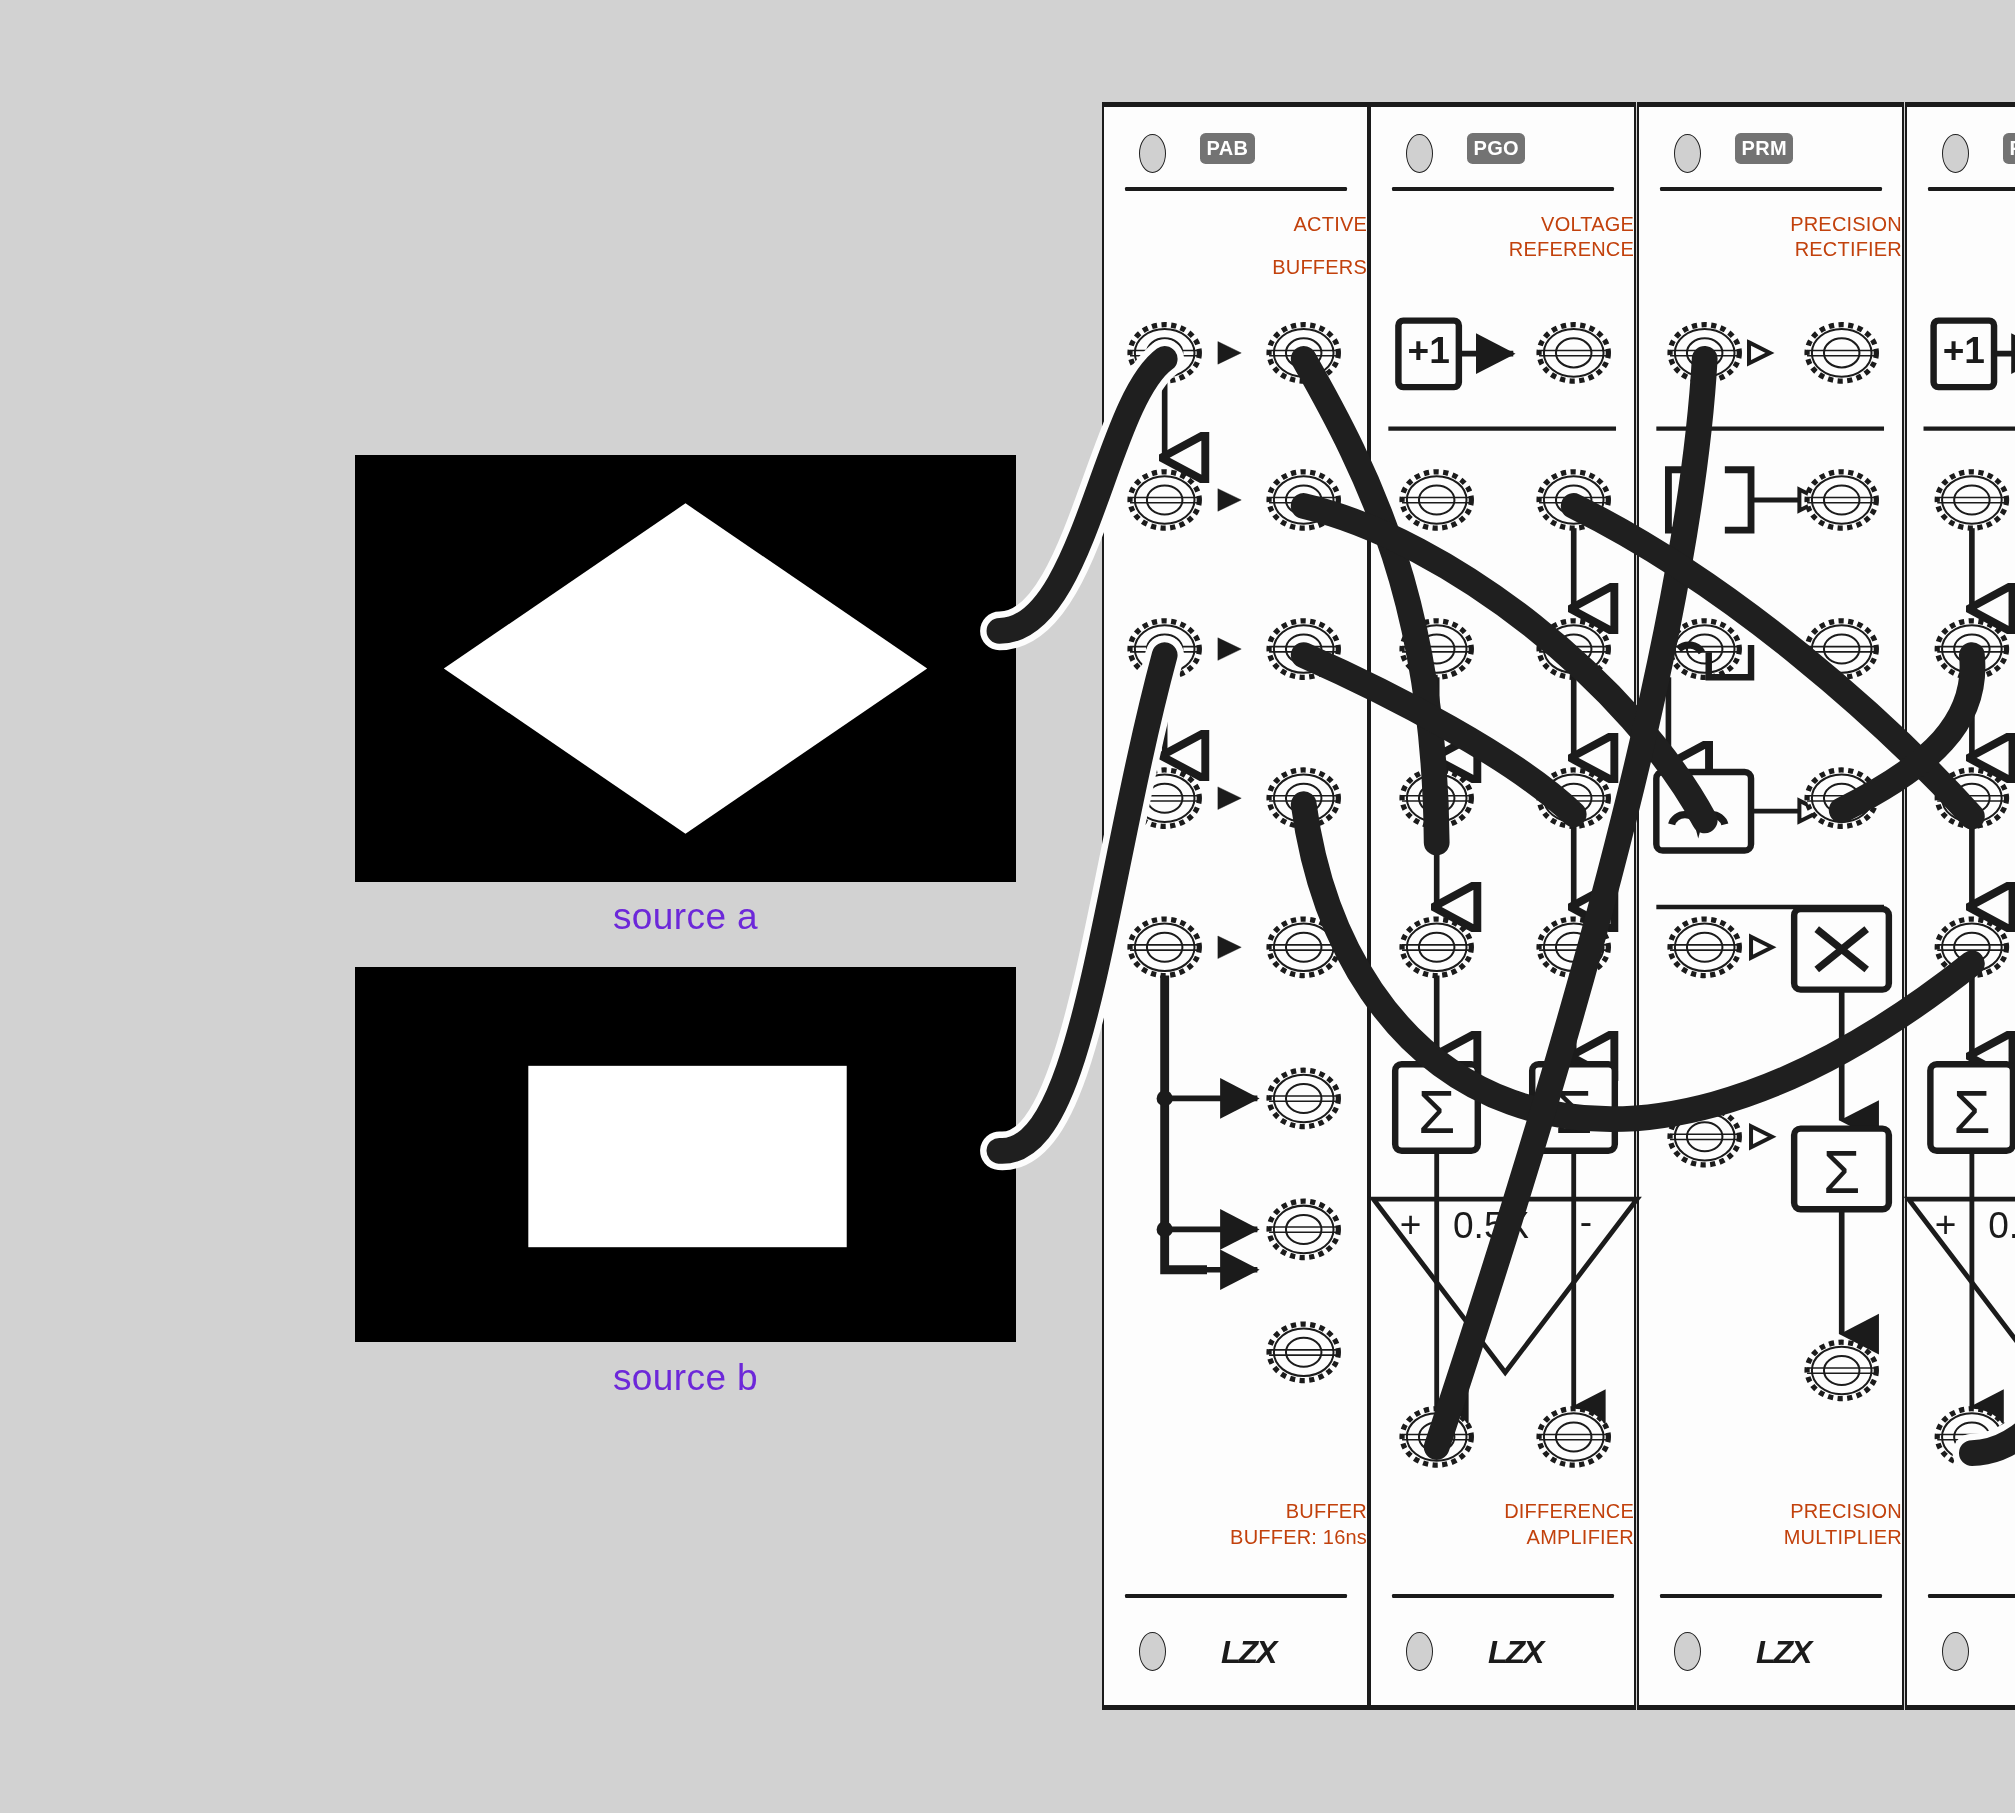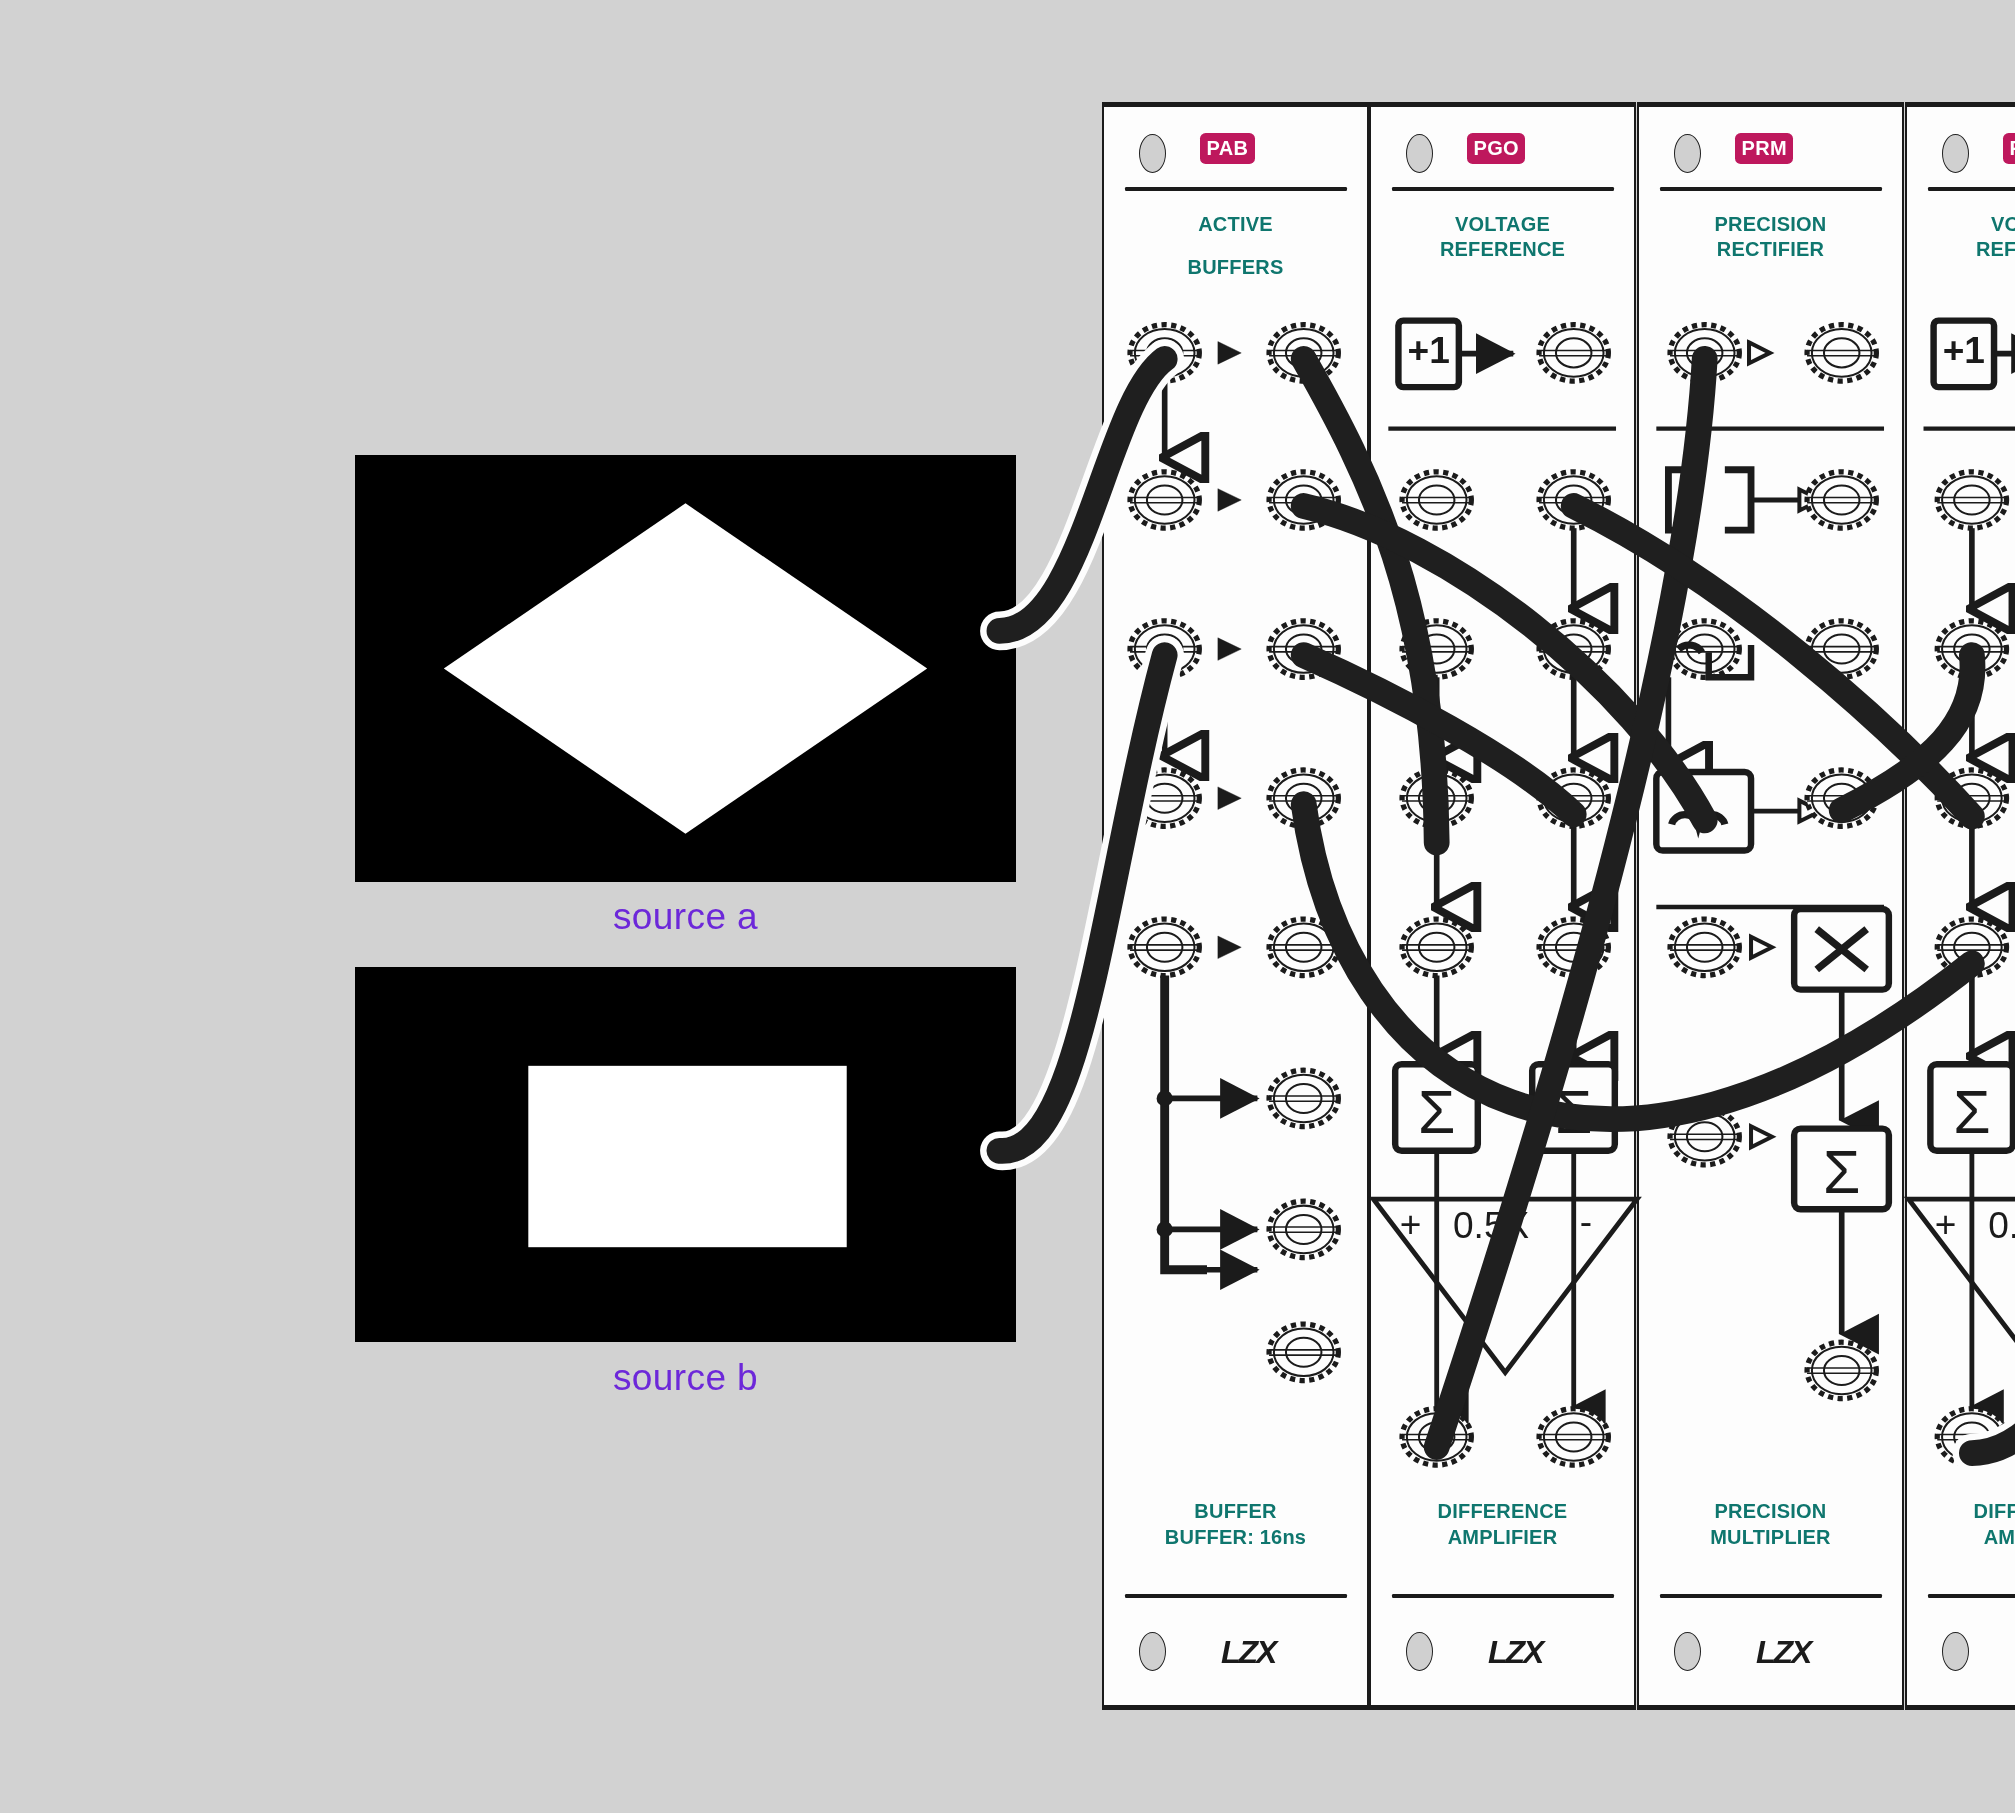--- a/index.html
+++ b/index.html
@@ -18,26 +18,26 @@
     font-size:37px;letter-spacing:0.4px;line-height:1.28;
     font-family:"Liberation Sans", sans-serif;
   }
   .panel{
     position:absolute;background:#fdfdfd;
     border-left:2px solid #1b1b1b;border-right:2px solid #1b1b1b;
     border-top:5.6px solid #1b1b1b;border-bottom:5.6px solid #1b1b1b;
     box-sizing:border-box;
   }
   .modname{
-    position:absolute;width:100%;text-align:center;color:#0f766e;
-    font-size:20px;font-weight:700;line-height:1.26;letter-spacing:0.2px;
+    position:absolute;width:100%;text-align:right;color:#c2410c;
+    font-size:20px;font-weight:400;line-height:1.26;letter-spacing:0.2px;
     font-family:"Liberation Sans", sans-serif;
   }
   .badge{
-    position:absolute;background:#be185d;color:#fff;border-radius:5.6px;
+    position:absolute;background:#737373;color:#fff;border-radius:5.6px;
     font-size:20px;font-weight:700;text-align:center;line-height:1;
     padding:5.2px 6.4px 6px 6.4px;letter-spacing:0.4px;
     font-family:"Liberation Sans", sans-serif;
   }
   .led{position:absolute;background:#d0d0d0;border:1.6px solid #222;border-radius:50%;}
   .hrule{position:absolute;background:#1b1b1b;height:4.4px;border-radius:1.2px;}
   .lzx{
     position:absolute;color:#1b1b1b;font-size:32px;font-weight:900;
     font-style:italic;letter-spacing:-2px;
     font-family:"Liberation Sans", sans-serif;

